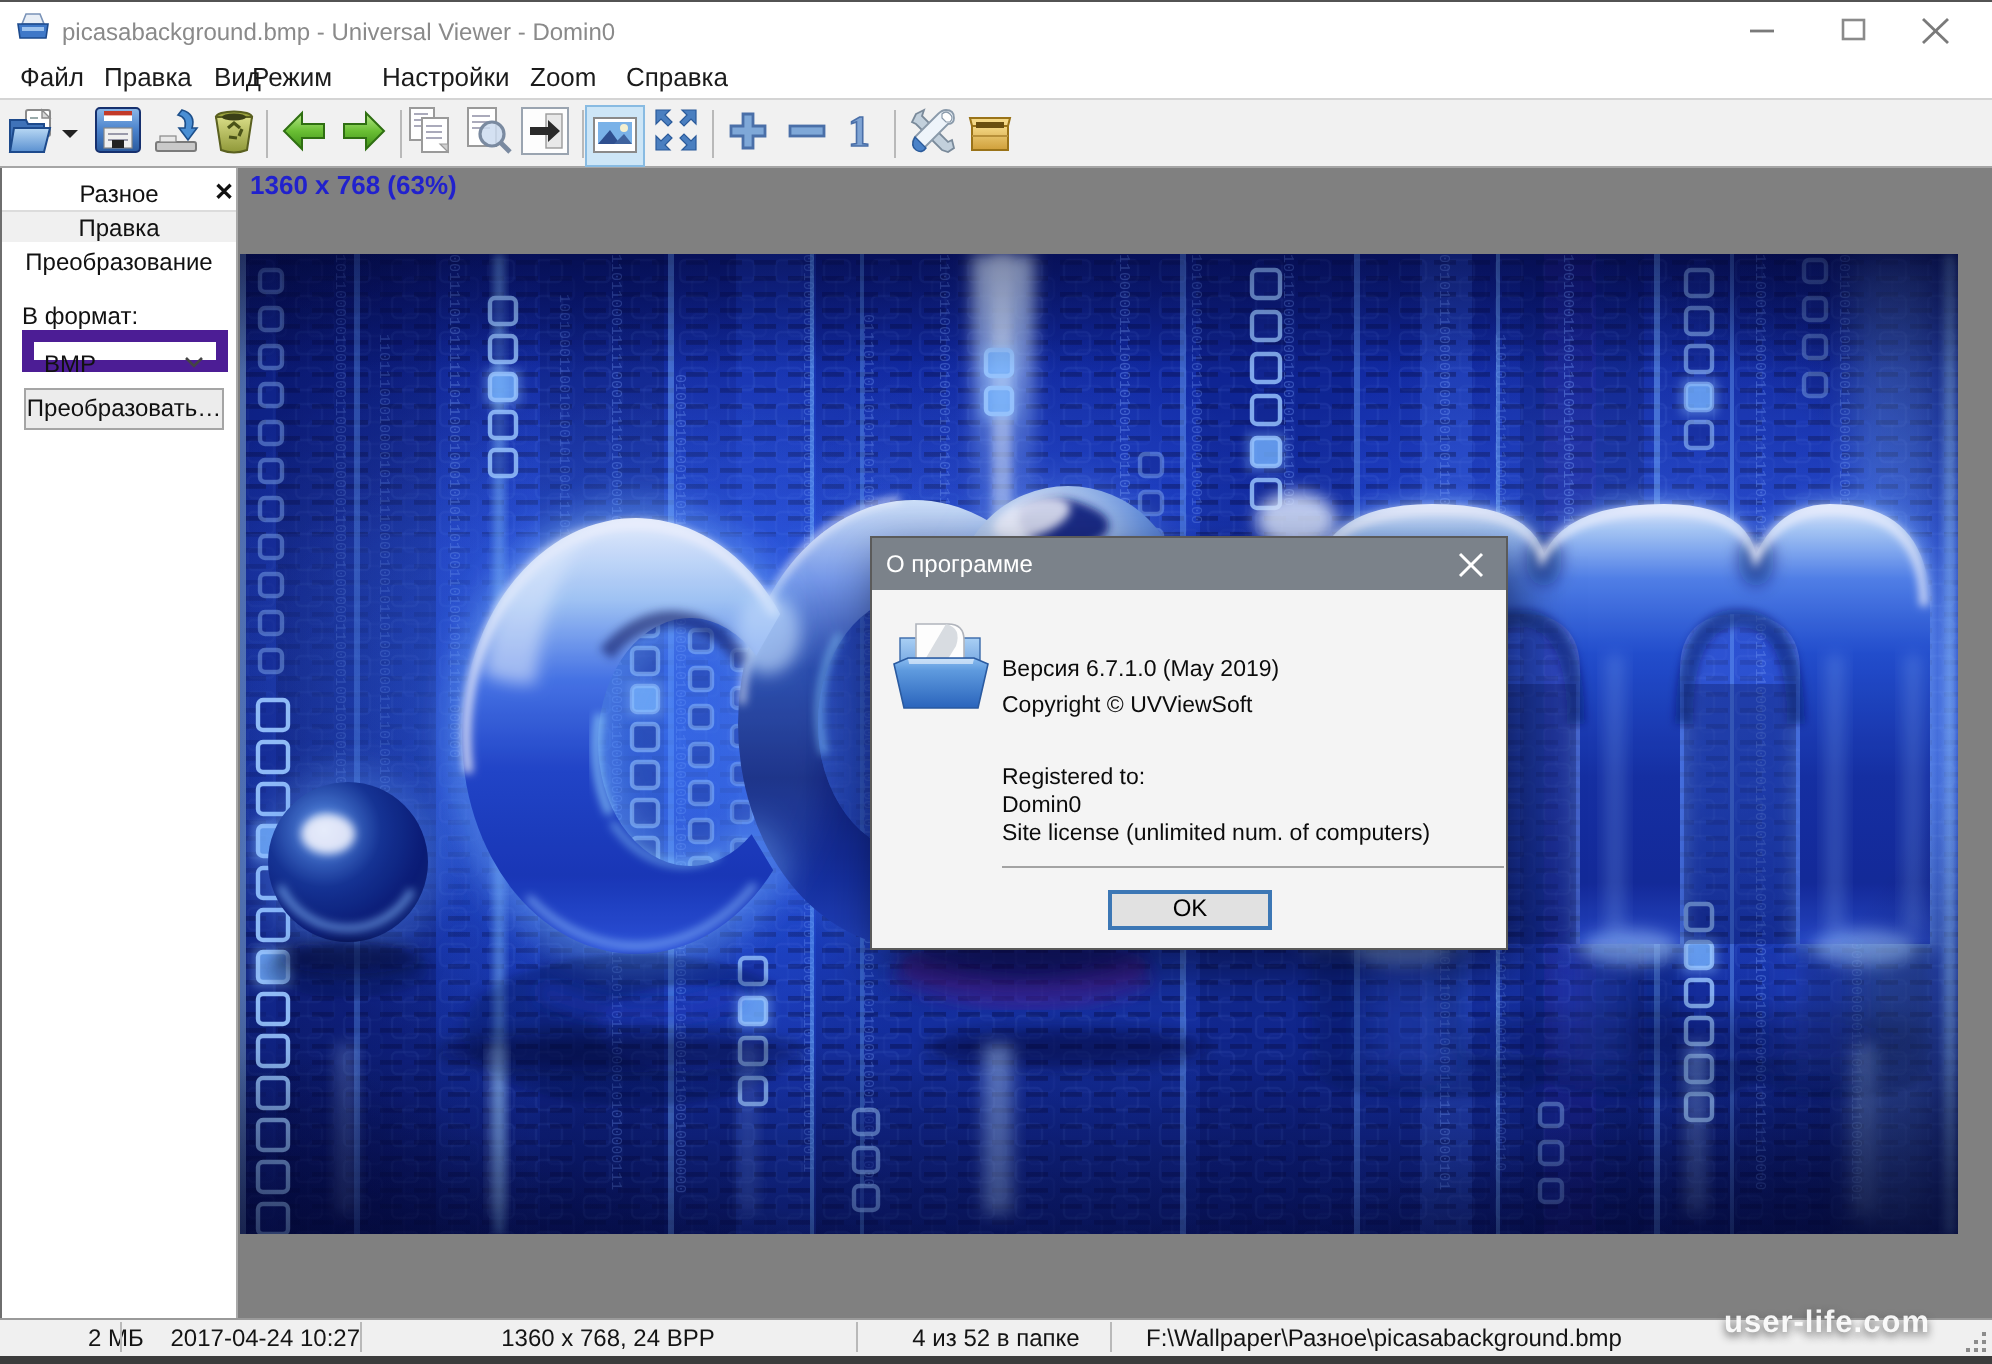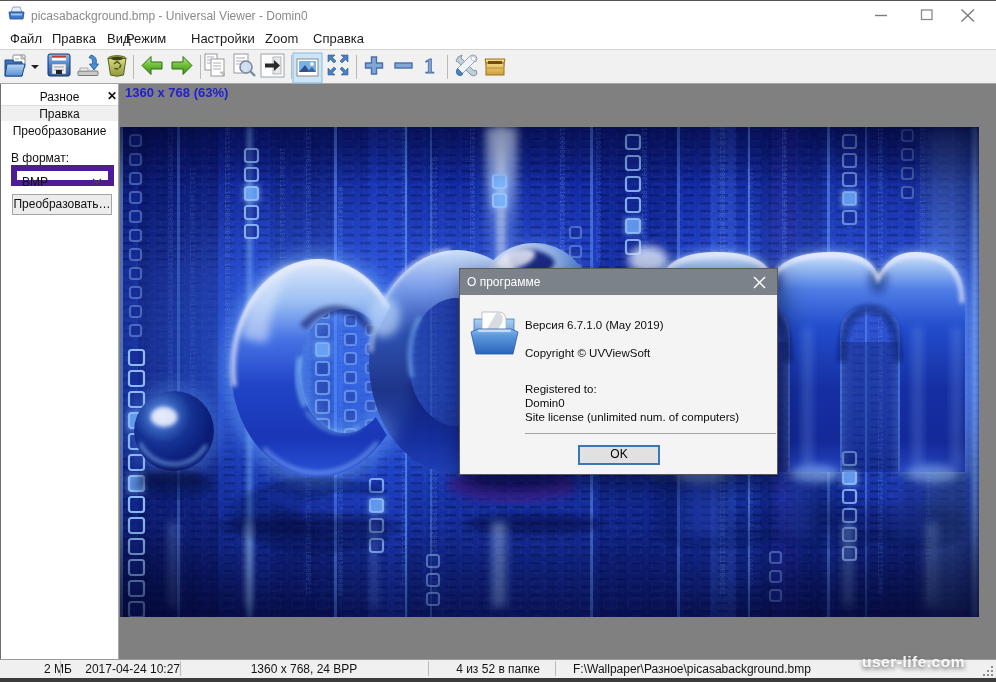--- a/index.html
+++ b/index.html
@@ -19,21 +19,21 @@
   #imgarea{left:119px;top:84px;width:877px;height:575px;background:#808080;}
   #zoomlabel{left:125px;top:85px;font-size:13px;font-weight:bold;color:#2121cd;}
   #wall{left:120px;top:127px;width:859px;height:490px;}
   #watermark{left:862px;top:653px;z-index:50;font-size:15.5px;font-weight:bold;color:rgba(255,255,255,0.92);text-shadow:0 2px 4px rgba(70,70,70,0.9);letter-spacing:0.5px;}
   
   #statusbar{left:0;top:659px;width:996px;height:19px;background:#f0f0f0;border-top:1px solid #9a9a9a;box-sizing:border-box;}
   .sseg{top:662px;font-size:12px;color:#141414;white-space:nowrap;}
   .sdiv{top:661px;width:1px;height:15px;background:#b9b9b9;}
   #bottomedge{left:0;top:678px;width:996px;height:4px;background:#3c3c3c;}
   
-  #dialog{left:435px;top:268px;width:319px;height:207px;background:#f4f4f4;border:1px solid #5a5a5a;box-sizing:border-box;box-shadow:4px 10px 24px rgba(0,0,20,0.55);margin-left:24px;}
+  #dialog{left:435px;top:268px;width:319px;height:207px;background:#f4f4f4;border:1px solid #5a5a5a;box-sizing:border-box;box-shadow:4px 10px 24px rgba(0,0,20,0.55);}
   #dtitle{left:0;top:0;width:317px;height:26px;background:#7b828a;}
   #dtitle span{position:absolute;left:7px;top:6px;font-size:12px;color:#fff;}
   
   .dtxt{font-size:11.5px;color:#0c0c0c;white-space:nowrap;}
   #okbtn{left:118px;top:176px;width:82px;height:20px;background:#e1e1e1;border:2px solid #3c77b5;box-sizing:border-box;text-align:center;font-size:12px;color:#000;line-height:15px;}
 </style>
 </head>
 <body>
 
   <div id="titlebar" class="abs"></div>
@@ -574,21 +574,21 @@
             <stop offset="1" stop-color="#2a64bc"></stop>
           </linearGradient>
 </defs>
 <rect x="6" y="15" width="9" height="25" fill="url(#dflap)" stroke="#3a6aaa" stroke-width="0.7"></rect>
 <rect x="37" y="15" width="9" height="25" fill="url(#dflap)" stroke="#3a6aaa" stroke-width="0.7"></rect>
 <path d="M14 8 L30 8 Q38 8 38 16 L38 40 L14 40 Z" fill="#fdfdfd" stroke="#b0b4bc" stroke-width="0.8"></path>
 <path d="M29 8 Q37 10 34 19 L29 27 L33 40 L27 40 L24 28 L20 36 L16 30 Z" fill="#d4d8de" opacity="0.9"></path>
 <path d="M3 28 L10 25 L43 25 L50 28 L45 50 L8 50 Z" fill="url(#dtray)" stroke="#2a5aa0" stroke-width="0.8"></path>
 <path d="M10 25.5 L43 25.5 L42.4 28 L10.6 28 Z" fill="rgba(255,255,255,0.55)"></path>
 </svg></div>
-    <div class="abs dtxt" style="left:65px;top:50px;">Версия 6.7.1.0 (May 2019)</div>
+    <div class="abs dtxt" style="left:65px;top:60px;">Версия 6.7.1.0 (May 2019)</div>
     <div class="abs dtxt" style="left:65px;top:78px;">Copyright © UVViewSoft</div>
     <div class="abs dtxt" style="left:65px;top:114px;">Registered to:</div>
     <div class="abs dtxt" style="left:65px;top:128px;">Domin0</div>
     <div class="abs dtxt" style="left:65px;top:142px;">Site license (unlimited num. of computers)</div>
     <div class="abs" style="left:65px;top:164px;width:251px;height:1px;background:#a3a3a3;"></div>
     <div id="okbtn" class="abs">OK</div>
   </div>
 
   <div id="statusbar" class="abs"></div>
   <span class="abs sseg" style="left:0;width:60px;text-align:center;padding-left:28px;">2 МБ</span>

